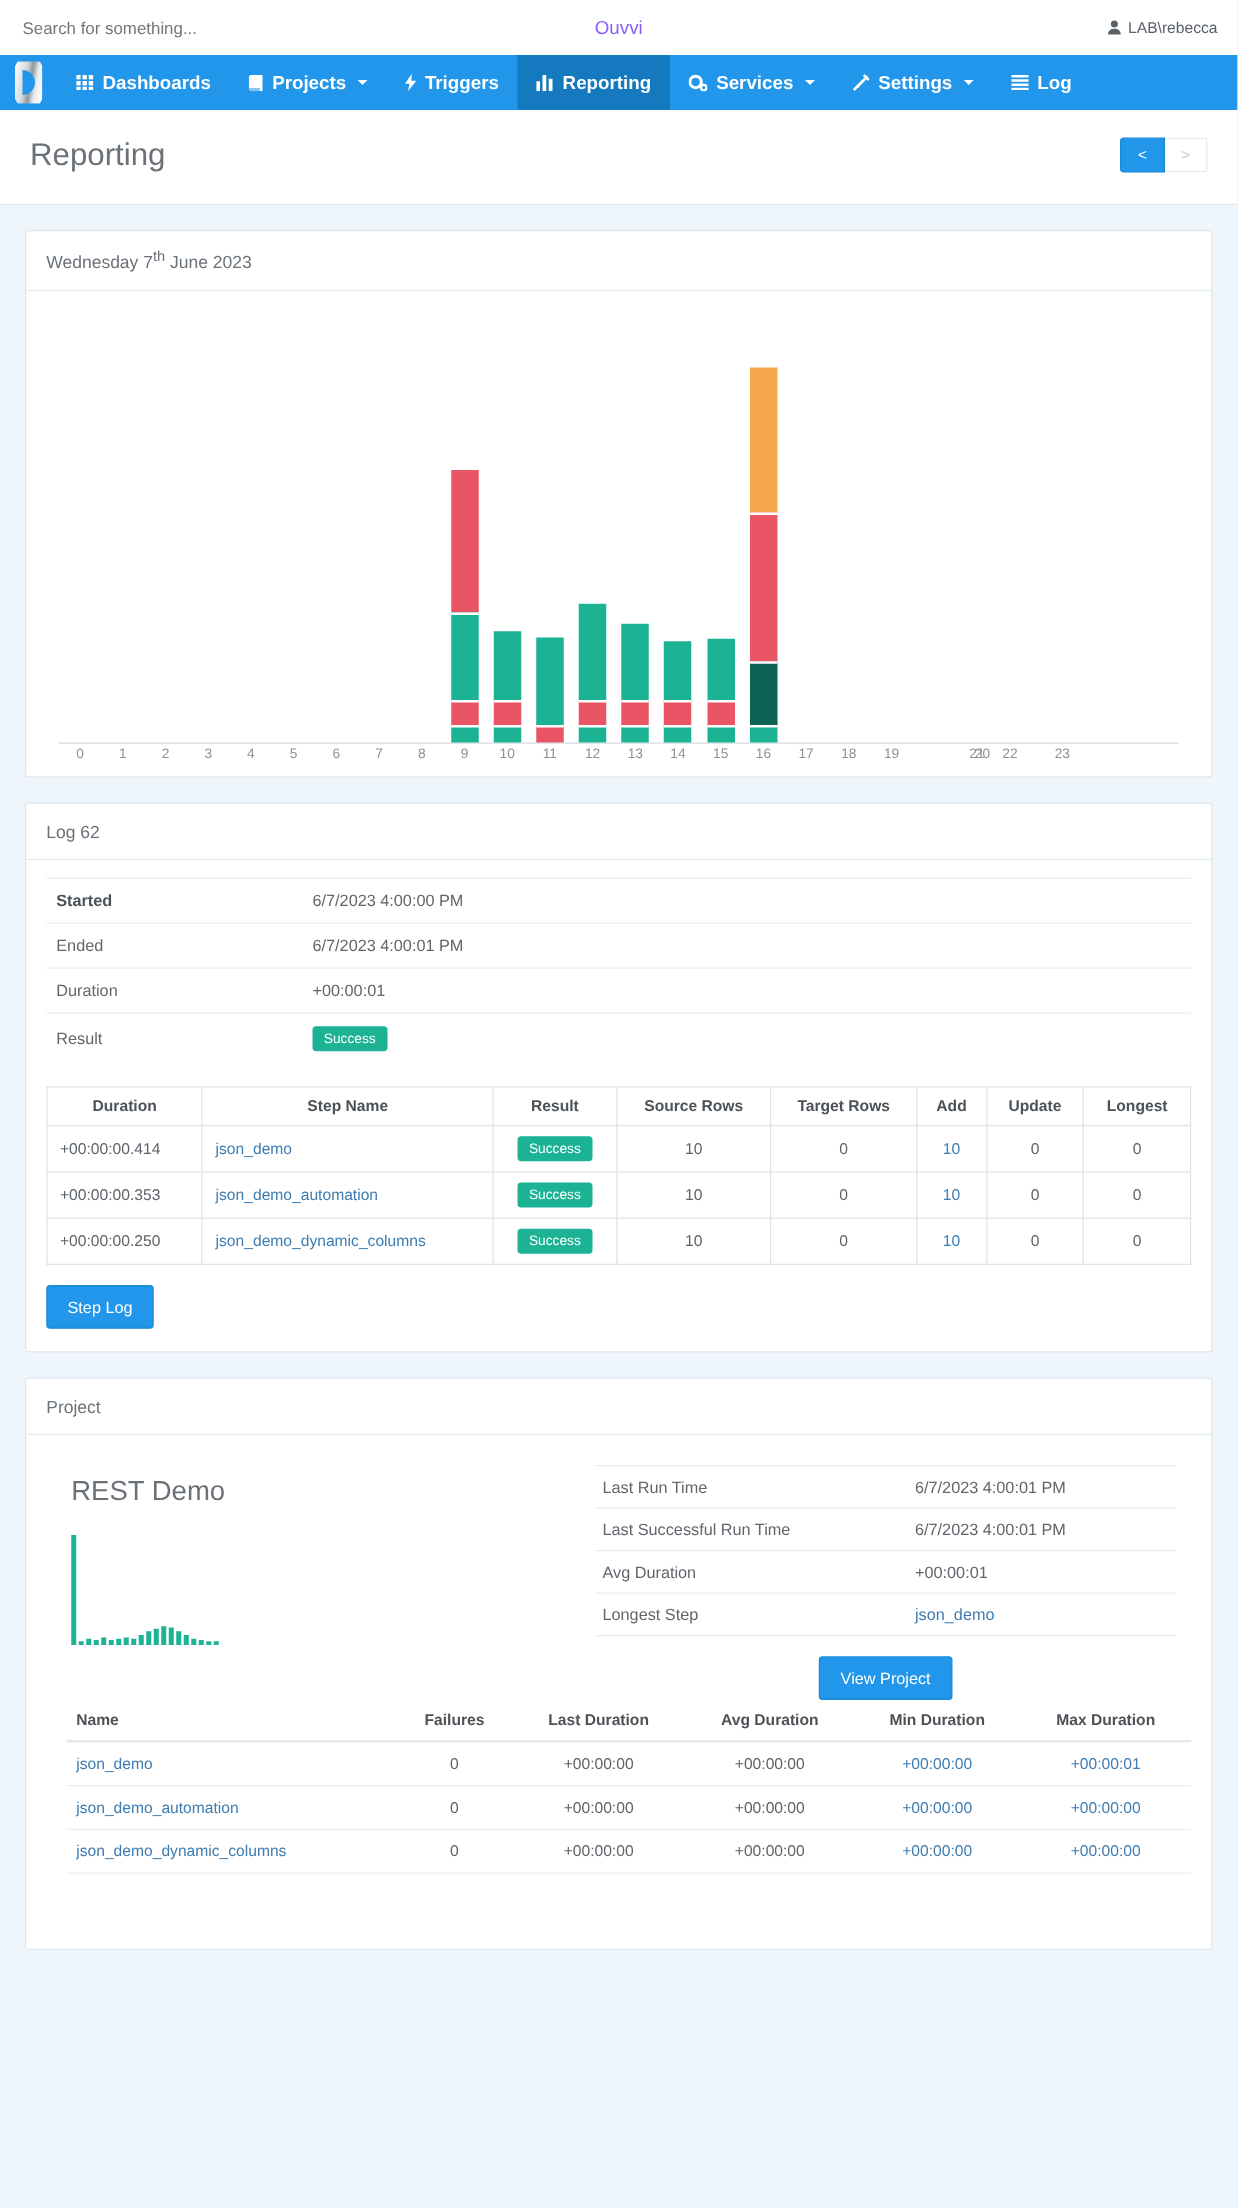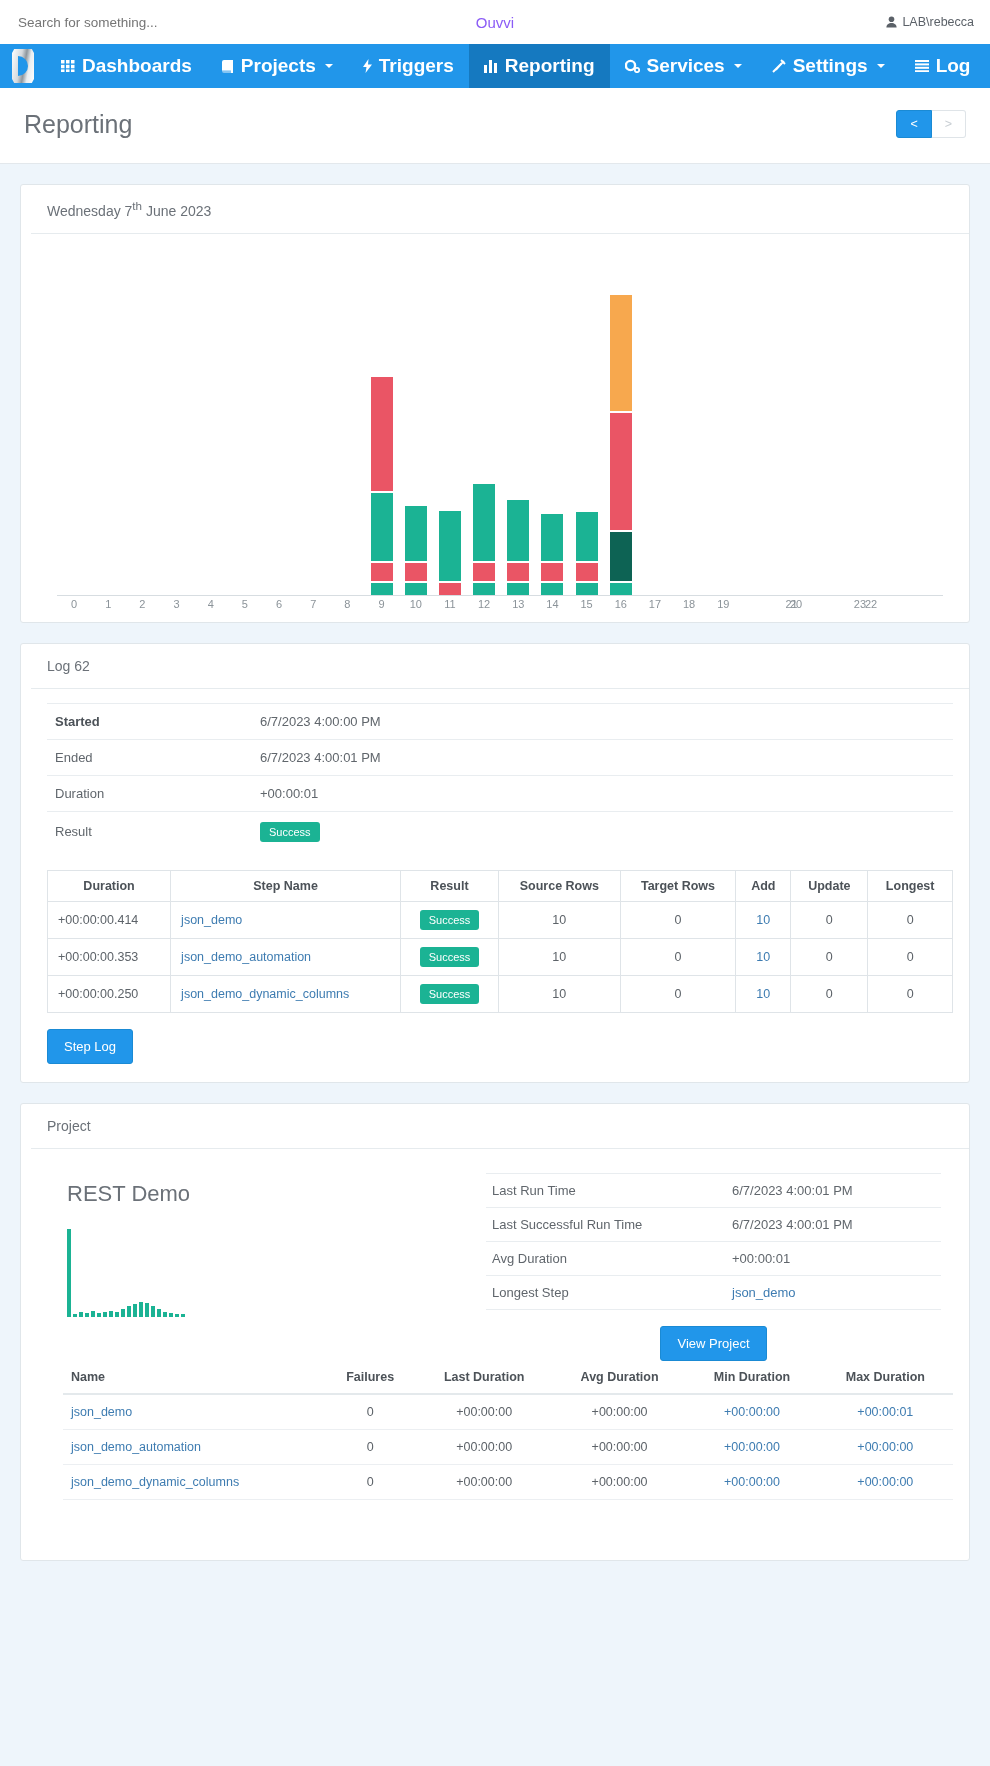--- a/index.html
+++ b/index.html
@@ -76,21 +76,21 @@
     width:10px; height:20px;
     border-radius: 0 10px 10px 0;
     background:#2196ea;
   }
   .nav-item {
     display: flex;
     align-items: center;
     gap: 7px;
     padding: 0 15px;
     color: #ffffff;
-    font-size: 19px;
+    font-size: 15px;
     font-weight: bold;
     cursor: pointer;
     white-space: nowrap;
   }
   .nav-item.active { background: #1579c0; }
   .nav-item .caret {
     width:0;height:0;border-left:4px solid transparent;border-right:4px solid transparent;
     border-top:4px solid #fff; margin-left:2px;
   }
   .nav-ico { display:flex; align-items:center; }
@@ -128,21 +128,20 @@
     border-left: none;
     cursor: default;
   }
 
   
   .panel {
     background:#fff;
     border:1px solid #e0e6ea;
     border-radius:3px;
     margin: 20px 20px 0 20px;
-    padding-left: 10px;
   }
   .panel-head {
     padding: 14px 16px;
     border-bottom: 1px solid #e6ebee;
     font-size: 14px;
     color: #6b7178;
   }
   .panel-body { padding: 14px 16px 18px 16px; }
 
   
@@ -461,21 +460,21 @@
           <div class="xlabel" style="left: 427.083px;">12</div>
           <div class="xlabel" style="left: 461.25px;">13</div>
           <div class="xlabel" style="left: 495.417px;">14</div>
           <div class="xlabel" style="left: 529.583px;">15</div>
           <div class="xlabel" style="left: 563.75px;">16</div>
           <div class="xlabel" style="left: 597.917px;">17</div>
           <div class="xlabel" style="left: 632.083px;">18</div>
           <div class="xlabel" style="left: 666.25px;">19</div>
           <div class="xlabel" style="left: 739px;">20</div>
           <div class="xlabel" style="left: 734.583px;">21</div>
-          <div class="xlabel" style="left: 814px; text-align: center;">22</div>
+          <div class="xlabel" style="left: 761px; text-align: center;">22</div>
           <div class="xlabel" style="left: 802.917px;">23</div>
         </div>
     </div>
   </div>
 </div>
 
 <div class="panel">
   <div class="panel-head">Log 62</div>
   <div class="panel-body">
     <table class="kv">

